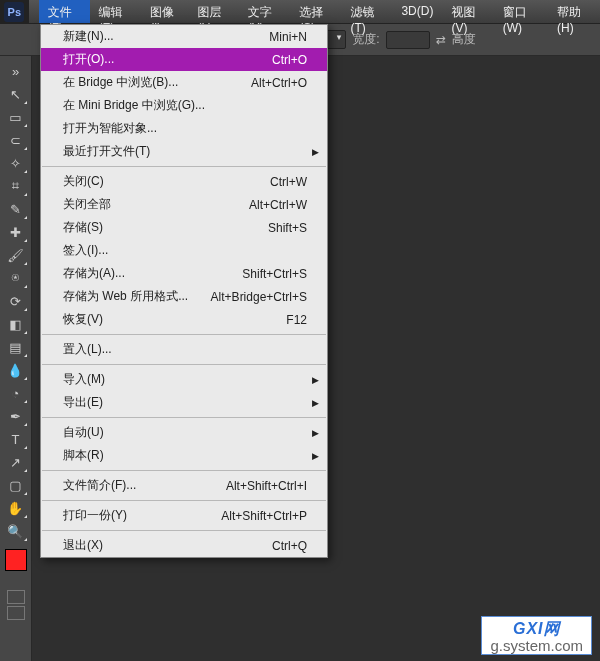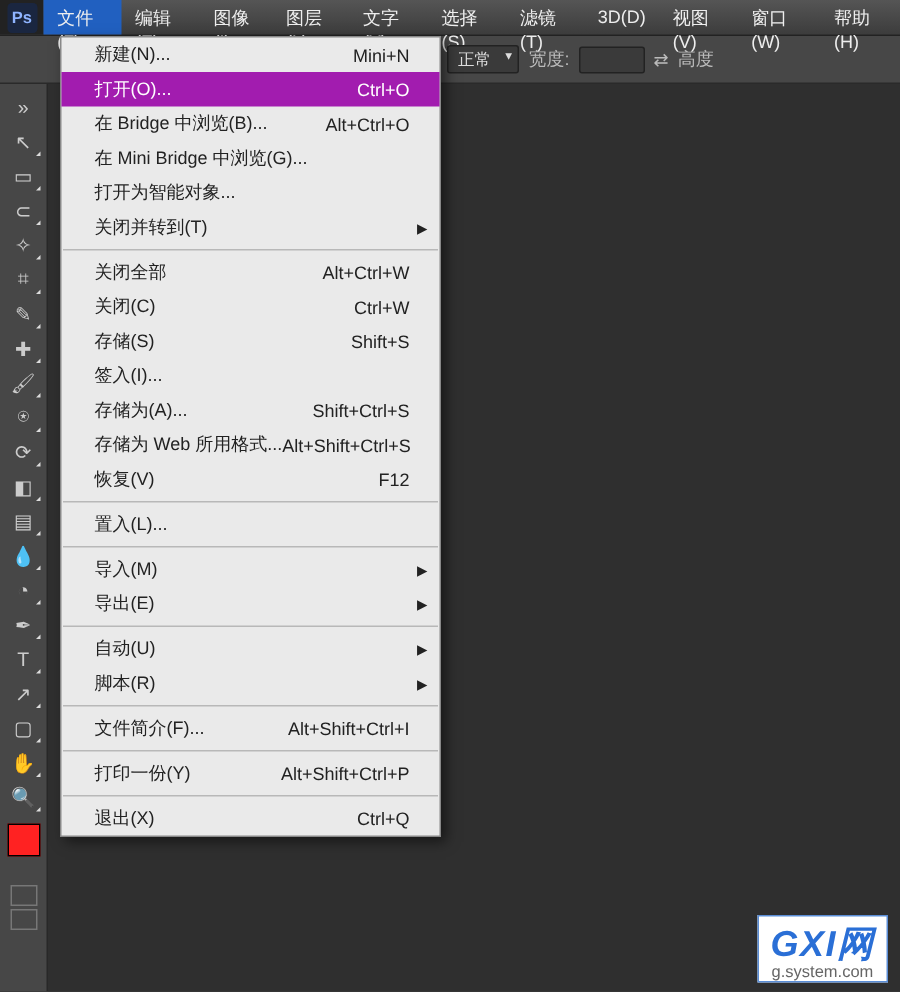--- a/index.html
+++ b/index.html
@@ -12,20 +12,21 @@
     color: #e0e0e0;
     position: relative;
     overflow: hidden;
   }
   .top {
     display: flex;
     align-items: stretch;
     height: 24px;
     background: linear-gradient(#555, #3c3c3c);
     border-bottom: 1px solid #222;
+    gap: 10px;
   }
   .ps-logo {
     width: 32px;
     display: flex;
     align-items: center;
     justify-content: center;
     background: #222;
   }
   .ps-logo span {
     display: flex; align-items: center; justify-content: center;
@@ -109,21 +110,21 @@
   .mini-icons { margin-top: 18px; display:flex; flex-direction:column; gap:2px; }
   .mini { width: 18px; height: 14px; border: 1px solid #777; }
   .canvas {
     position: absolute;
     left: 32px; top: 56px; right: 0; bottom: 0;
     background: #2f2f2f;
   }
   .dropdown {
     position: absolute;
     left: 40px; top: 24px;
-    width: 254px;
+    width: 288px;
     background: #eaeaea;
     color: #222;
     box-shadow: 3px 3px 8px rgba(0,0,0,0.5);
     border: 1px solid #888;
     font-size: 12px;
     z-index: 50;
   }
   .dd-row {
     display: flex; justify-content: space-between; align-items: center;
     padding: 3px 20px 3px 22px;
@@ -134,22 +135,22 @@
   .dd-sub { position: absolute; right: 8px; font-size: 9px; }
   .watermark {
     position: absolute;
     right: 8px; bottom: 6px;
     background: #fff;
     border: 1px solid #5a8dd6;
     padding: 2px 8px 0 8px;
     text-align: center;
     font-family: Arial, sans-serif;
   }
-  .watermark .big { color: #2a6fd6; font-size: 24px; font-weight: bold; font-style: italic; letter-spacing: 1px; }
-  .watermark .small { color: #666; font-size: 11px; margin-top: -3px; }
+  .watermark .big { color: #2a6fd6; font-size: 16px; font-weight: bold; font-style: italic; letter-spacing: 1px; }
+  .watermark .small { color: #666; font-size: 15px; margin-top: -3px; }
 </style>
 </head>
 <body>
 
 <div class="top">
   <div class="ps-logo">
     <span>Ps</span>
   </div>
   <div class="menubar" id="menubar">
       <div class="menu-item open">文件(F)</div>
@@ -226,46 +227,46 @@
       <span>在 Bridge 中浏览(B)...</span>
       <span>Alt+Ctrl+O</span>
     </div>
     <div class="dd-row">
       <span>在 Mini Bridge 中浏览(G)...</span>
     </div>
     <div class="dd-row">
       <span>打开为智能对象...</span>
     </div>
     <div class="dd-row">
-      <span>关闭并转到(T)</span>
-      <span class="dd-sub">▶</span>
-    </div>
-    <div class="dd-sep"></div>
+      <span>最近打开文件(T)</span>
+      <span class="dd-sub">▶</span>
+    </div>
+    <div class="dd-sep"></div>
+    <div class="dd-row">
+      <span>关闭(C)</span>
+      <span>Ctrl+W</span>
+    </div>
     <div class="dd-row">
       <span>关闭全部</span>
       <span>Alt+Ctrl+W</span>
     </div>
     <div class="dd-row">
-      <span>关闭(C)</span>
-      <span>Ctrl+W</span>
-    </div>
-    <div class="dd-row">
       <span>存储(S)</span>
       <span>Shift+S</span>
     </div>
     <div class="dd-row">
       <span>签入(I)...</span>
     </div>
     <div class="dd-row">
       <span>存储为(A)...</span>
       <span>Shift+Ctrl+S</span>
     </div>
     <div class="dd-row">
       <span>存储为 Web 所用格式...</span>
-      <span>Alt+Shift+Ctrl+S</span>
+      <span>Alt+Bridge+Ctrl+S</span>
     </div>
     <div class="dd-row">
       <span>恢复(V)</span>
       <span>F12</span>
     </div>
     <div class="dd-sep"></div>
     <div class="dd-row">
       <span>置入(L)...</span>
     </div>
     <div class="dd-sep"></div>

